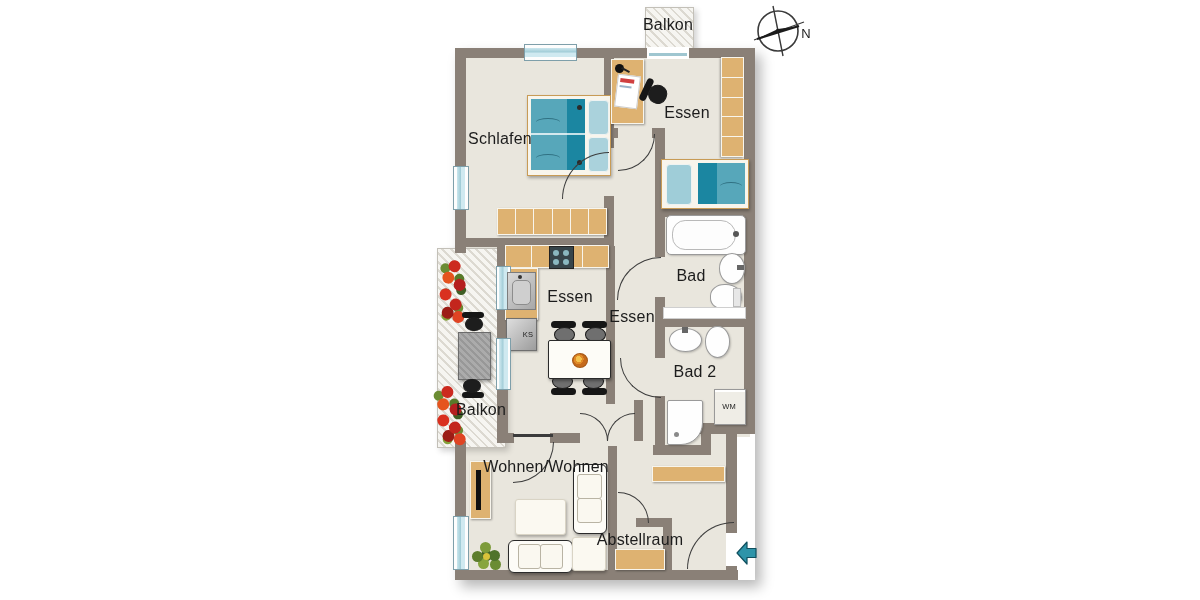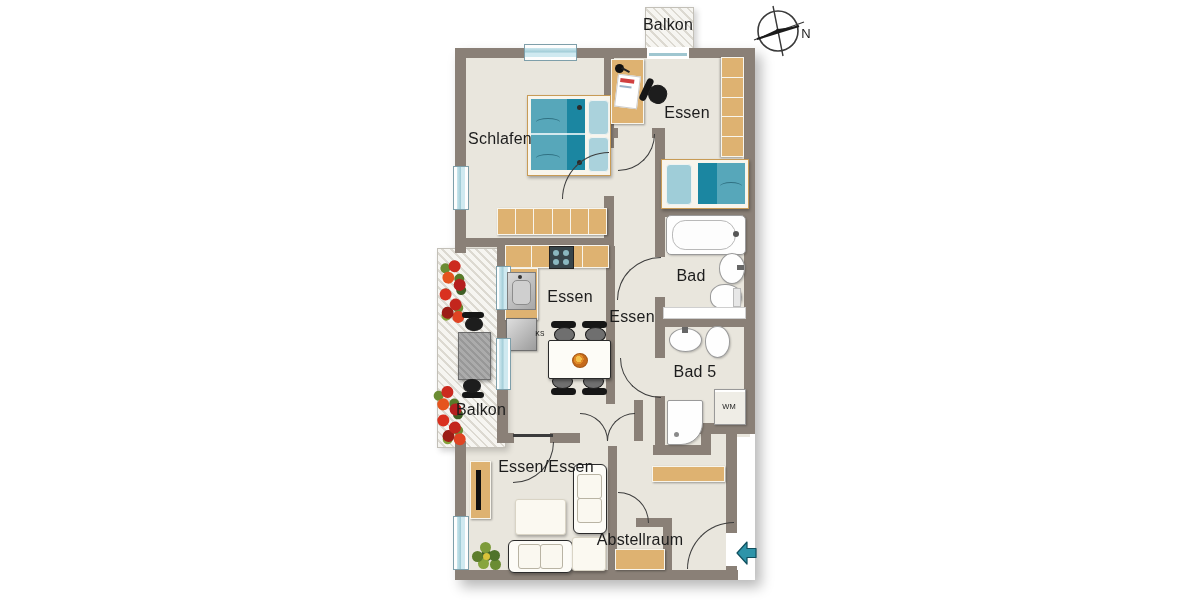--- a/index.html
+++ b/index.html
@@ -247,25 +247,25 @@
 
   <div class="tan" style="left:652px;top:466px;width:71px;height:14px;"></div>
   <div class="tan" style="left:615px;top:549px;width:48px;height:19px;"></div>
 
   <div class="lbl" style="left:668px;top:25px;">Balkon</div>
   <div class="lbl" style="left:500px;top:139px;">Schlafen</div>
   <div class="lbl" style="left:687px;top:113px;">Essen</div>
   <div class="lbl" style="left:691px;top:276px;">Bad</div>
   <div class="lbl" style="left:632px;top:317px;">Essen</div>
   <div class="lbl" style="left:570px;top:297px;">Essen</div>
-  <div class="lbl small" style="left:540px;top:334px;font-family:Liberation Mono, monospace;">KS</div>
-  <div class="lbl" style="left:695px;top:372px;">Bad 5</div>
+  <div class="lbl small" style="left:528px;top:334px;">KS</div>
+  <div class="lbl" style="left:695px;top:372px;">Bad 2</div>
   <div class="lbl small" style="left:729px;top:406px;">WM</div>
   <div class="lbl" style="left:481px;top:410px;">Balkon</div>
-  <div class="lbl" style="left:546px;top:467px;">Essen/Essen</div>
+  <div class="lbl" style="left:546px;top:467px;">Wohnen/Wohnen</div>
   <div class="lbl" style="left:640px;top:540px;">Abstellraum</div>
 
   <div class="abs" style="left:752px;top:4px;width:60px;height:54px;z-index:9;">
     <svg width="60" height="54" viewBox="0 0 60 54">
       <circle cx="26" cy="27" r="20" fill="none" stroke="#3a3a3a" stroke-width="1.6"></circle>
       <line x1="21" y1="2" x2="31" y2="52" stroke="#3a3a3a" stroke-width="1.4"></line>
       <line x1="2" y1="36" x2="52" y2="18" stroke="#3a3a3a" stroke-width="1.2"></line>
       <polygon points="5,35 47,22 26,25" fill="#1c1c1c"></polygon>
       <line x1="5" y1="35" x2="47" y2="22" stroke="#1c1c1c" stroke-width="2"></line>
       <circle cx="26" cy="27" r="2.2" fill="#1c1c1c"></circle>

